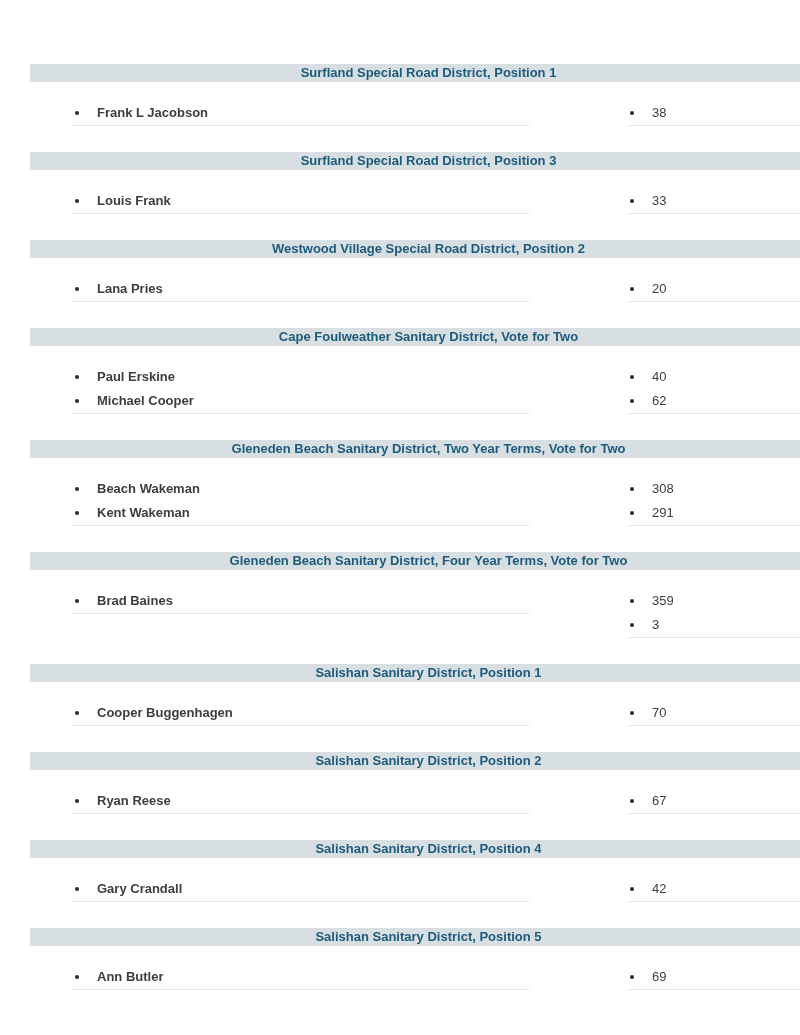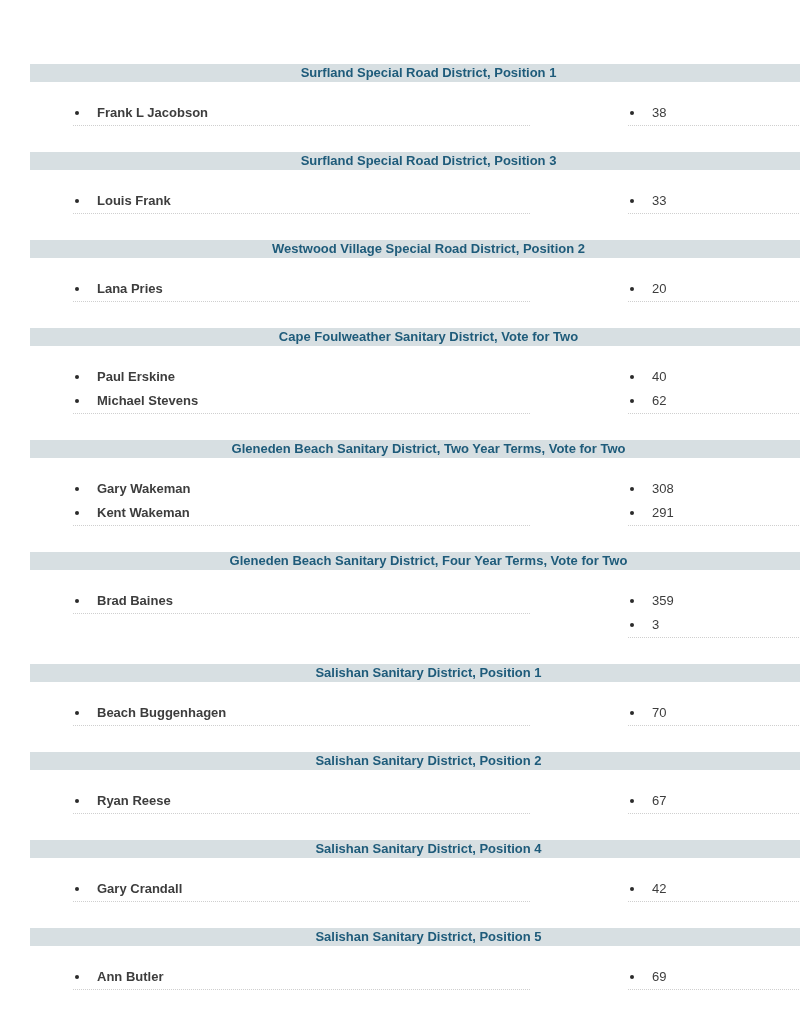--- a/index.html
+++ b/index.html
@@ -140,21 +140,21 @@
       </div>
       <div class="cols">
         <ul class="names">
     <li class="item">
       <span class="bullet"></span>
       <span class="txt">Paul Erskine</span>
     </li>
 
     <li class="item">
       <span class="bullet"></span>
-      <span class="txt">Michael Stevens</span>
+      <span class="txt">Michael Cooper</span>
     </li>
   </ul>
         <ul class="votes">
     <li class="item">
       <span class="bullet"></span>
       <span class="txt">40</span>
     </li>
 
     <li class="item">
       <span class="bullet"></span>
@@ -165,21 +165,21 @@
     </section>
 
     <section class="contest">
       <div class="hdr">
         <span>Gleneden Beach Sanitary District, Two Year Terms, Vote for Two</span>
       </div>
       <div class="cols">
         <ul class="names">
     <li class="item">
       <span class="bullet"></span>
-      <span class="txt">Gary Wakeman</span>
+      <span class="txt">Beach Wakeman</span>
     </li>
 
     <li class="item">
       <span class="bullet"></span>
       <span class="txt">Kent Wakeman</span>
     </li>
   </ul>
         <ul class="votes">
     <li class="item">
       <span class="bullet"></span>
@@ -221,21 +221,21 @@
     </section>
 
     <section class="contest">
       <div class="hdr">
         <span>Salishan Sanitary District, Position 1</span>
       </div>
       <div class="cols">
         <ul class="names">
     <li class="item">
       <span class="bullet"></span>
-      <span class="txt">Beach Buggenhagen</span>
+      <span class="txt">Cooper Buggenhagen</span>
     </li>
   </ul>
         <ul class="votes">
     <li class="item">
       <span class="bullet"></span>
       <span class="txt">70</span>
     </li>
   </ul>
       </div>
     </section>

